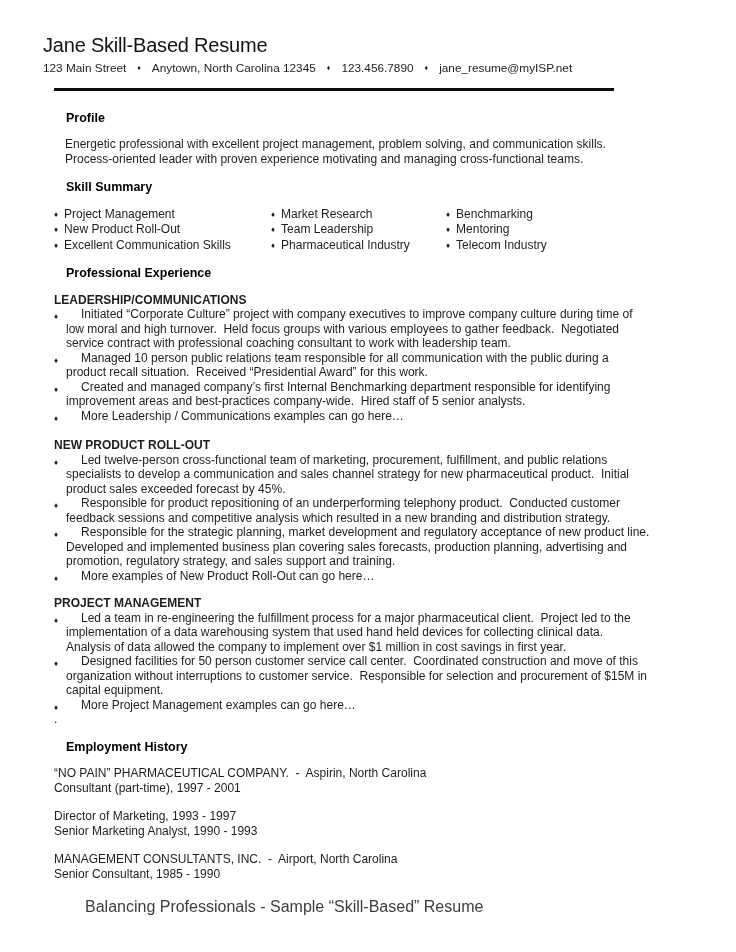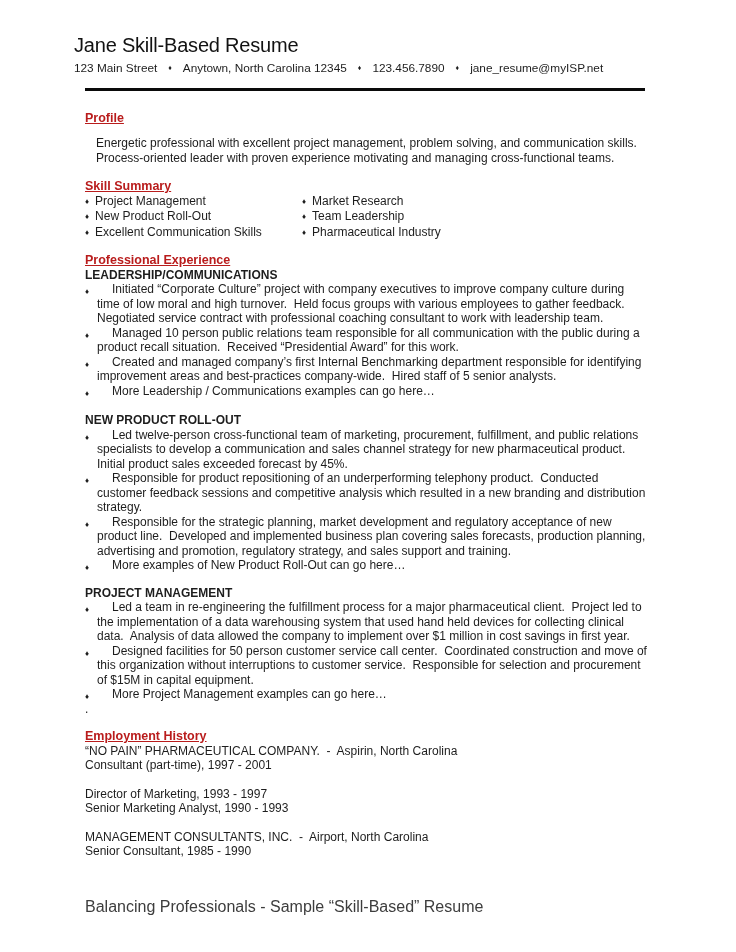--- a/index.html
+++ b/index.html
@@ -7,21 +7,21 @@
   body {
     width: 736px; height: 952px;
     background: #ffffff;
     font-family: "Liberation Sans", sans-serif;
     color: #1d1d1d;
     -webkit-font-smoothing: antialiased;
   }
   .page {
     position: relative;
     width: 736px; height: 952px;
-    padding: 0 86px 0 85px;
+    padding: 0 86px 0 54px;
     overflow: hidden;
   }
   
   .hdr { margin-left: -11px; }
   .resume-title {
     margin: 33px 0 0 0;
     font-size: 20px; font-weight: 400;
     letter-spacing: -0.2px;
     line-height: 24px;
     color: #121212;
@@ -37,22 +37,22 @@
     vertical-align: 1.5px;
     margin: 0 11px;
   }
   .rule {
     margin-top: 12px;
     width: 560px; height: 0;
     border-top: 3px solid #0a0a0a;
   }
   
   h2.sec-head {
-    margin: 0; font-size: 12.5px; font-weight: 700;
-    line-height: 14.5px; color: #b91c1c; text-decoration: underline;
+    margin: 12px; font-size: 12.5px; font-weight: 700;
+    line-height: 14.5px; color: #000000;
   }
   .body-txt { font-size: 12px; line-height: 14.5px; }
   
   .sec-profile { margin-top: 20px; }
   .sec-profile p { margin: 11px; white-space: pre-wrap; }
   
   .sec-skills { margin-top: 14px; }
   .skills-grid { display: flex; }
   .skill-col-1 { width: 217px; }
   .skill-col-2 { width: 175px; }
@@ -112,20 +112,25 @@
       <div class="skill-col-1">
         <div class="skill-item"><span class="dmd">♦</span><span>Project Management</span></div>
         <div class="skill-item"><span class="dmd">♦</span><span>New Product Roll-Out</span></div>
         <div class="skill-item"><span class="dmd">♦</span><span>Excellent Communication Skills</span></div>
       </div>
       <div class="skill-col-2">
         <div class="skill-item"><span class="dmd">♦</span><span>Market Research</span></div>
         <div class="skill-item"><span class="dmd">♦</span><span>Team Leadership</span></div>
         <div class="skill-item"><span class="dmd">♦</span><span>Pharmaceutical Industry</span></div>
       </div>
+      <div class="skill-col-3">
+        <div class="skill-item"><span class="dmd">♦</span><span>Benchmarking</span></div>
+        <div class="skill-item"><span class="dmd">♦</span><span>Mentoring</span></div>
+        <div class="skill-item"><span class="dmd">♦</span><span>Telecom Industry</span></div>
+      </div>
     </div>
   </section>
 
   <section class="sec-exp">
     <h2 class="sec-head">Professional Experience</h2>
 
     <div class="grp-1">
       <div class="subhead">LEADERSHIP/COMMUNICATIONS</div>
       <div class="b-item"><span class="dmd">♦</span><span>Initiated “Corporate Culture” project with company executives to improve company culture during time of low moral and high turnover.  Held focus groups with various employees to gather feedback.  Negotiated service contract with professional coaching consultant to work with leadership team.</span></div>
       <div class="b-item"><span class="dmd">♦</span><span>Managed 10 person public relations team responsible for all communication with the public during a product recall situation.  Received “Presidential Award” for this work.</span></div>

